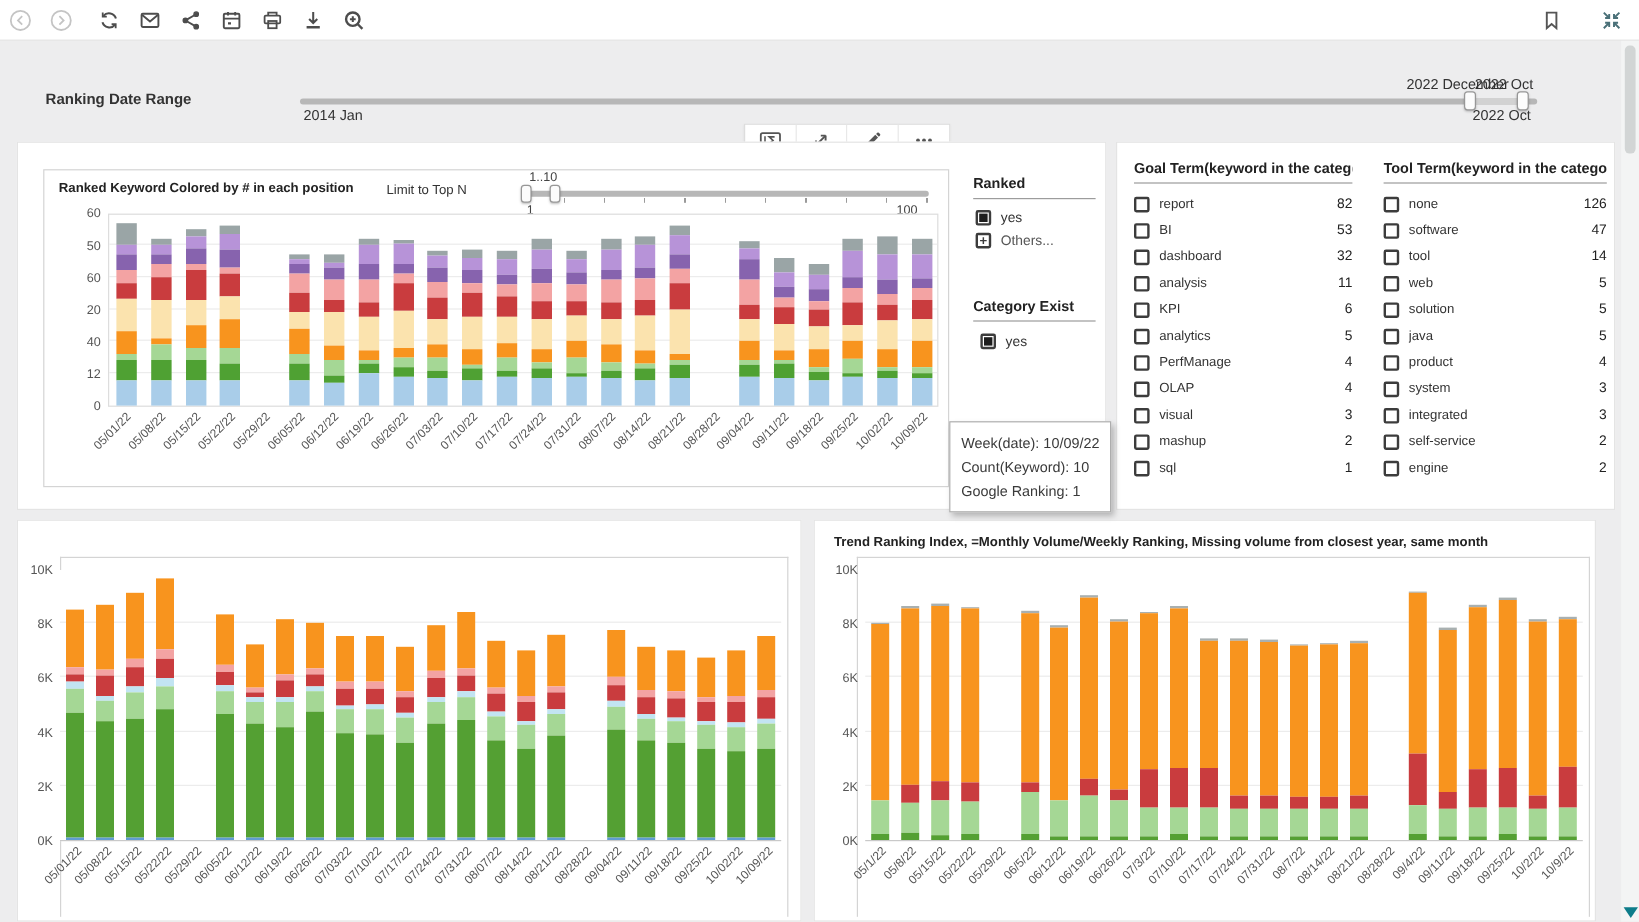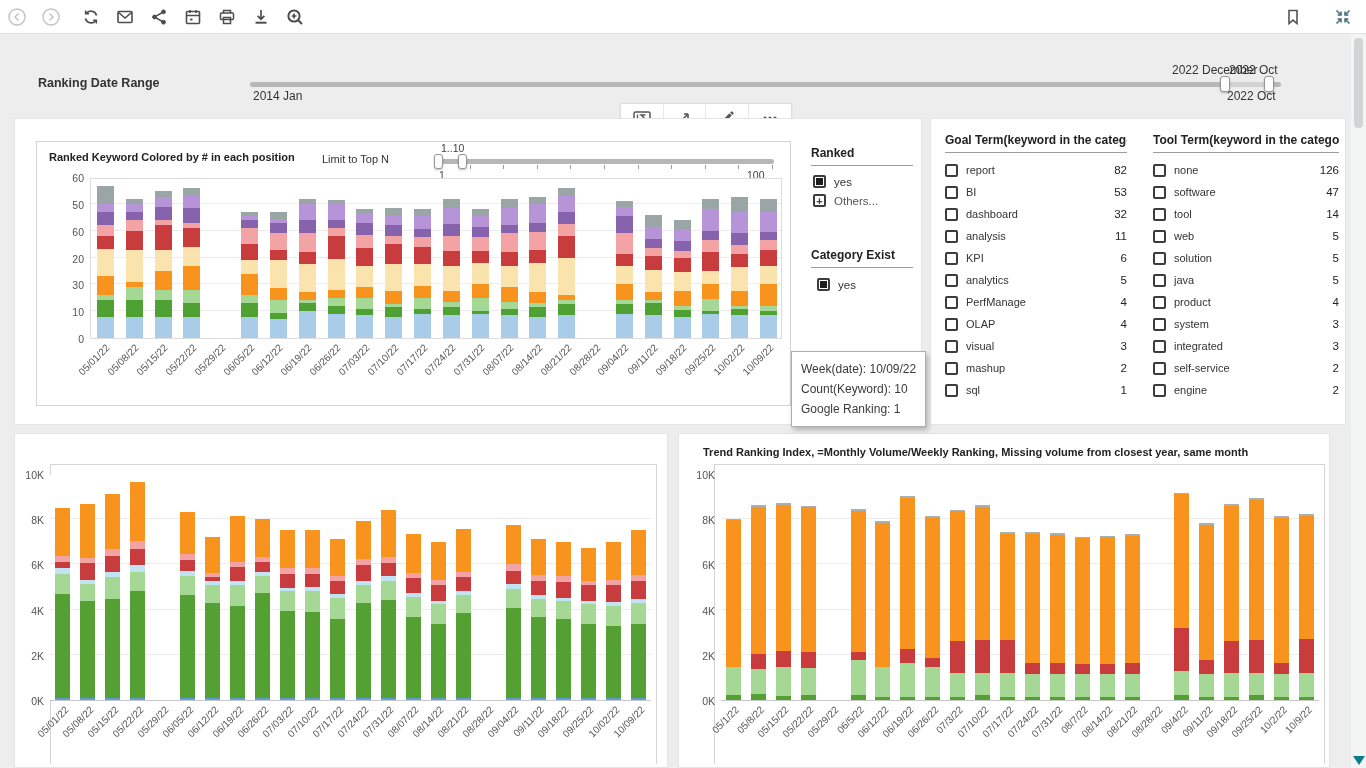--- a/index.html
+++ b/index.html
@@ -220,22 +220,22 @@
     <div class="track" style="left:400px;top:17px;width:337px;height:5px"></div>
     <div class="tickstrip" style="left:400px;top:23px;width:337px"></div>
     <div class="handle" style="left:397px;top:12px;width:9px;height:15px"></div>
     <div class="handle" style="left:421px;top:12px;width:9px;height:15px"></div>
     <div class="slider-lab-sm" style="left:402px;top:27px">1</div>
     <div class="slider-lab-sm" style="left:710px;top:27px">100</div>
 
     <div class="chart" style="left:18px;top:36px">
         <div class="yaxis" style="width: 35px; height: 161px;">
           <div class="ytick" style="bottom: -5px;">0</div>
-          <div class="ytick" style="bottom: 21.8333px;">10</div>
-          <div class="ytick" style="bottom: 48.6667px;">30</div>
+          <div class="ytick" style="bottom: 21.8333px;">12</div>
+          <div class="ytick" style="bottom: 48.6667px;">40</div>
           <div class="ytick" style="bottom: 75.5px;">20</div>
           <div class="ytick" style="bottom: 102.333px;">60</div>
           <div class="ytick" style="bottom: 129.167px;">50</div>
           <div class="ytick" style="bottom: 156px;">60</div>
         </div>
         <div class="plotwrap">
           <div class="plot boxed" style="width: 692px; height: 161px;">
             <div class="grid" style="bottom: 26.8333px;"></div>
             <div class="grid" style="bottom: 53.6667px;"></div>
             <div class="grid" style="bottom: 80.5px;"></div>
@@ -925,21 +925,21 @@
           <span class="xlab" style="right: 87.6458px;">09/18/22</span>
           <span class="xlab" style="right: 62.6042px;">09/25/22</span>
           <span class="xlab" style="right: 37.5625px;">10/02/22</span>
           <span class="xlab" style="right: 12.5208px;">10/09/22</span>
         </div>
       </div>
     </div>
 </div>
 
 <div class="panel" style="left:678px;top:433px;width:652px;height:335px;overflow:hidden">
-  <div class="vis-title" style="left:24px;top:12px">Trend Ranking Index, =Monthly Volume/Weekly Ranking, Missing volume from closest year, same month</div>
+  <div class="vis-title" style="left:16px;top:12px">Trend Ranking Index, =Monthly Volume/Weekly Ranking, Missing volume from closest year, same month</div>
   <div class="chart-box" style="left:35px;top:30px;width:611px;height:300px;border-bottom:none"></div>
   <div class="chart" style="left:0px;top:41px">
       <div class="yaxis" style="width: 42px; height: 226px;">
         <div class="ytick" style="bottom: -5px;">0K</div>
         <div class="ytick" style="bottom: 40.2px;">2K</div>
         <div class="ytick" style="bottom: 85.4px;">4K</div>
         <div class="ytick" style="bottom: 130.6px;">6K</div>
         <div class="ytick" style="bottom: 175.8px;">8K</div>
         <div class="ytick" style="bottom: 221px;">10K</div>
       </div>

